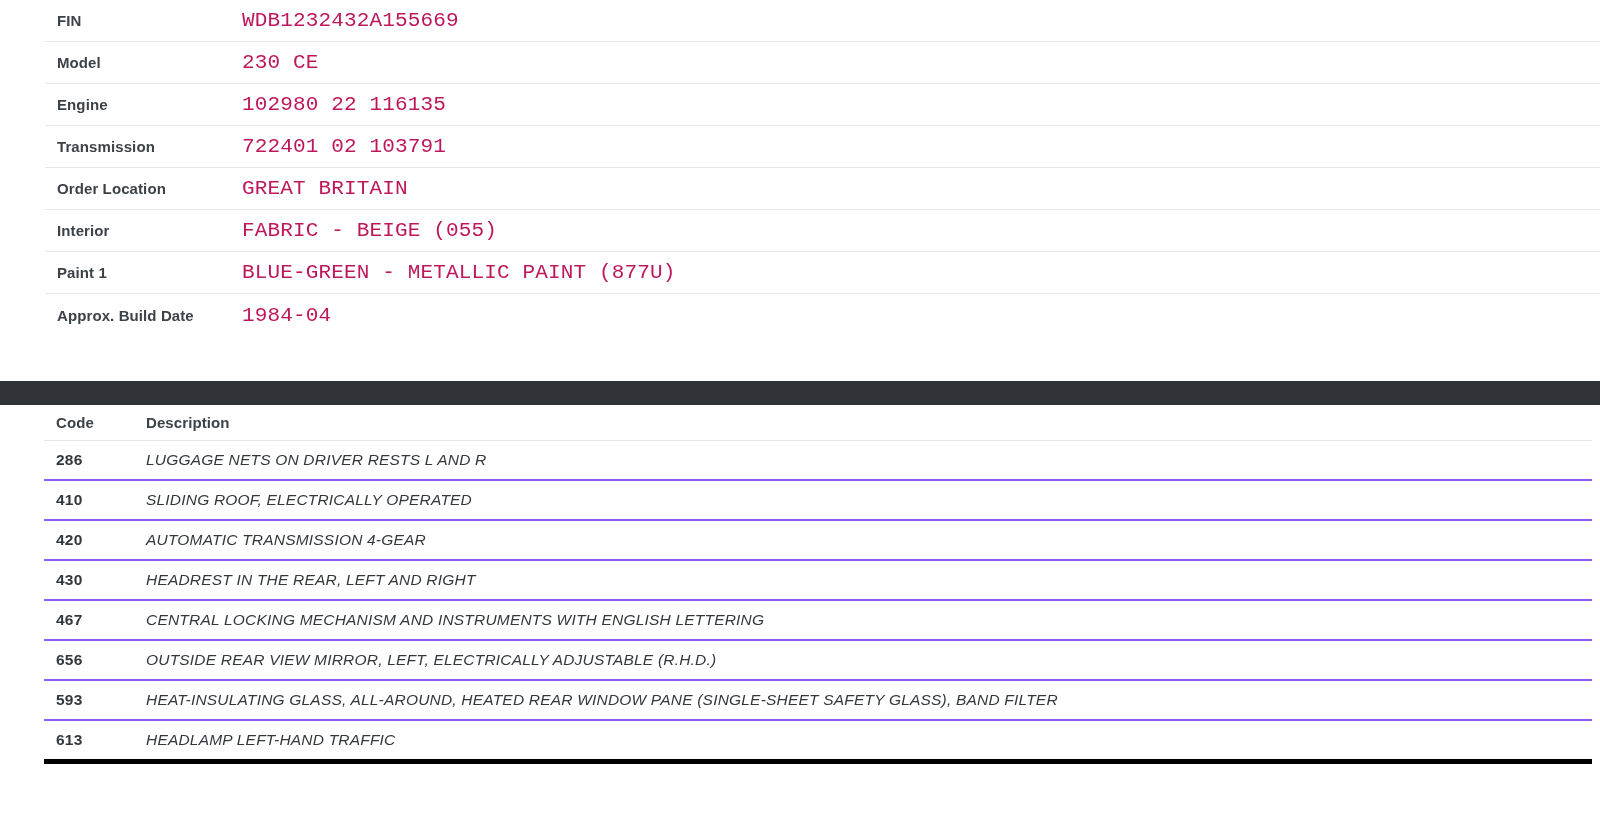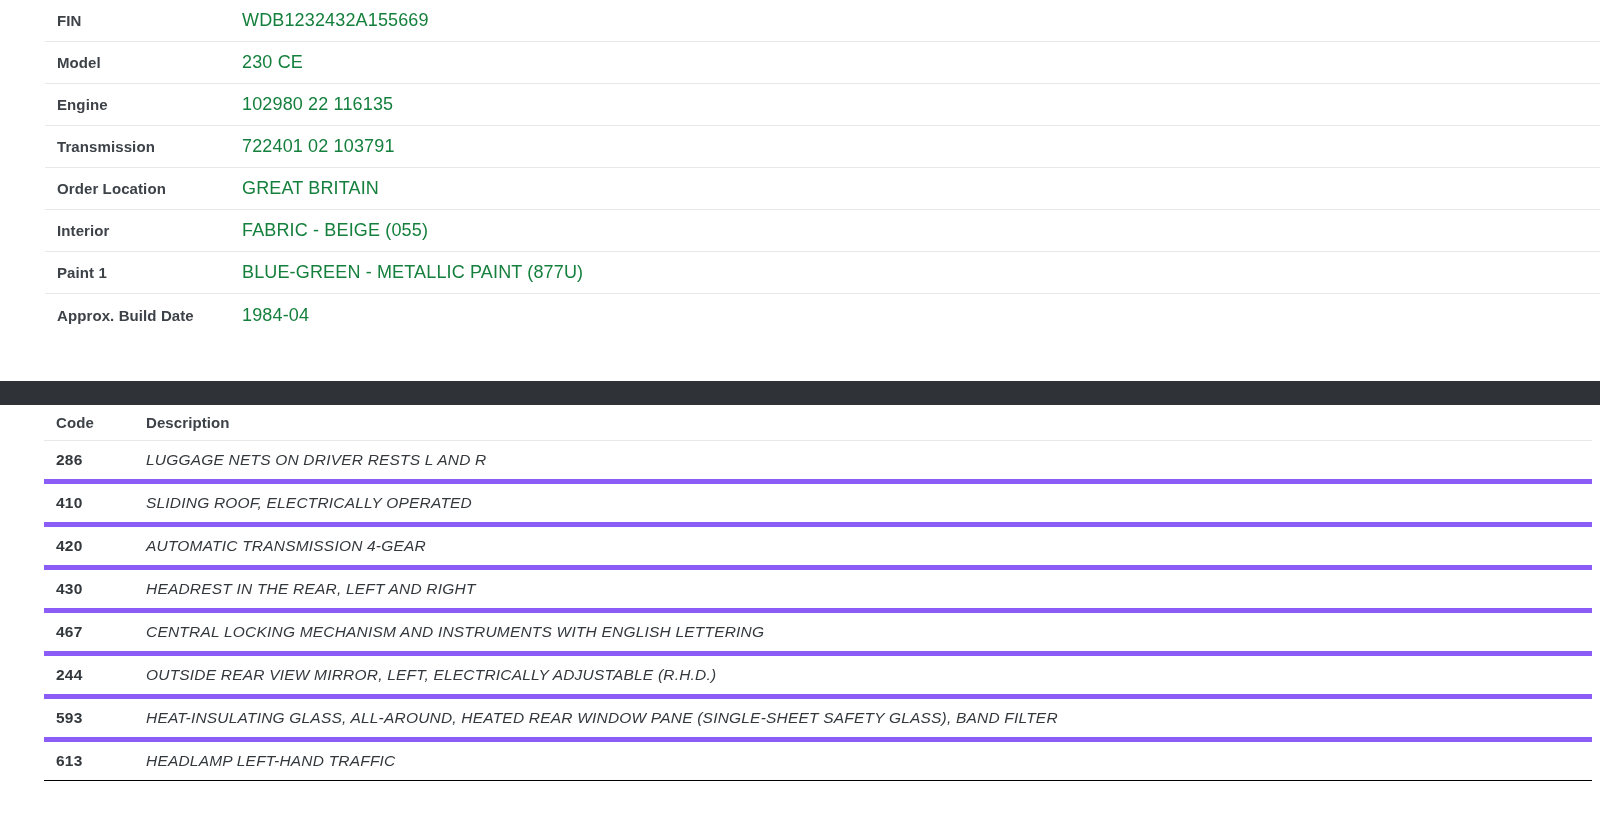--- a/index.html
+++ b/index.html
@@ -47,23 +47,24 @@
   }
   .detail-label {
     width: 185px;
     flex: 0 0 185px;
     font-size: 15px;
     font-weight: bold;
     color: #3c4248;
     letter-spacing: 0.1px;
   }
   .detail-value {
-    font-size: 18px;
-    color: #15803d;
+    font-size: 21px;
+    color: #be185d;
     letter-spacing: 0.15px;
+    font-family: Liberation Mono, monospace;
   }
 
   
   .divider-band {
     position: absolute;
     left: 0;
     top: 381px;
     width: 1600px;
     height: 24px;
     background: #2f3337;
@@ -93,28 +94,28 @@
     font-weight: bold;
     color: #3c4248;
     padding: 9px 0 9px 12px;
     border-bottom: 1px solid #e6e8ea;
     letter-spacing: 0.1px;
   }
   .options-table td {
     font-size: 15.5px;
     color: #33383d;
     padding: 10px 0 10px 12px;
-    border-bottom: 5px solid #8b5cf6;
+    border-bottom: 2px solid #8b5cf6;
     letter-spacing: 0.2px;
     white-space: nowrap;
     overflow: hidden;
     text-overflow: ellipsis;
   }
   .options-table tr:last-child td {
-    border-bottom: 1px solid #000000;
+    border-bottom: 5px solid #000000;
   }
   .col-code { width: 78px; }
   .code-cell {
     font-weight: bold;
     color: #3c4248;
     font-size: 15px;
   }
   .desc-cell {
     font-size: 15.5px;
     font-style: italic;
@@ -185,21 +186,21 @@
         </tr>
         <tr>
           <td class="code-cell">430</td>
           <td class="desc-cell">HEADREST IN THE REAR, LEFT AND RIGHT</td>
         </tr>
         <tr>
           <td class="code-cell">467</td>
           <td class="desc-cell">CENTRAL LOCKING MECHANISM AND INSTRUMENTS WITH ENGLISH LETTERING</td>
         </tr>
         <tr>
-          <td class="code-cell">244</td>
+          <td class="code-cell">656</td>
           <td class="desc-cell">OUTSIDE REAR VIEW MIRROR, LEFT, ELECTRICALLY ADJUSTABLE (R.H.D.)</td>
         </tr>
         <tr>
           <td class="code-cell">593</td>
           <td class="desc-cell">HEAT-INSULATING GLASS, ALL-AROUND, HEATED REAR WINDOW PANE (SINGLE-SHEET SAFETY GLASS), BAND FILTER</td>
         </tr>
         <tr>
           <td class="code-cell">613</td>
           <td class="desc-cell">HEADLAMP LEFT-HAND TRAFFIC</td>
         </tr>

